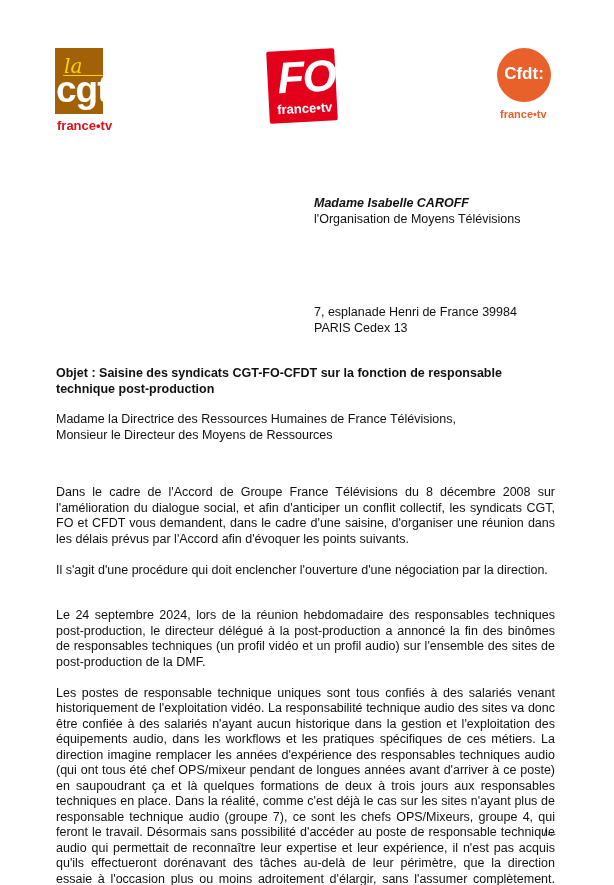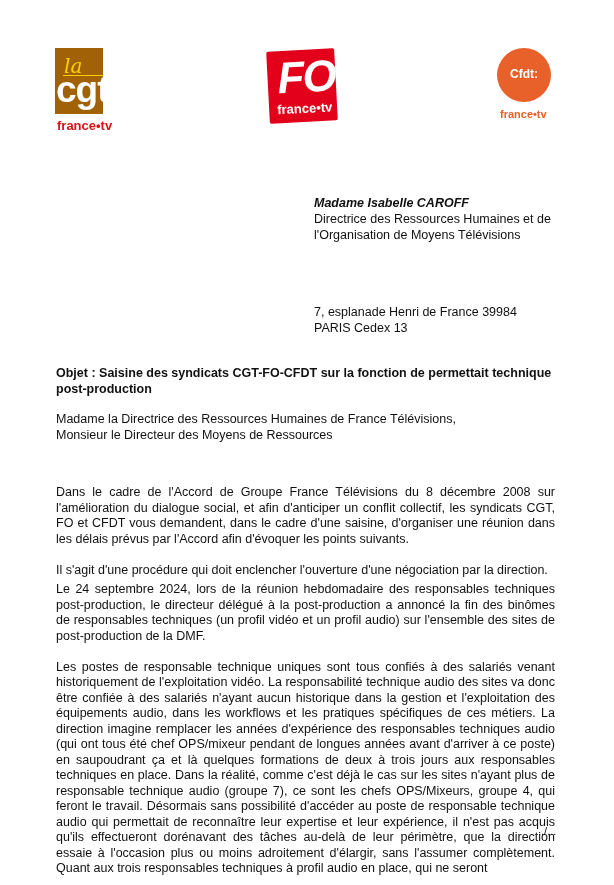--- a/index.html
+++ b/index.html
@@ -21,38 +21,38 @@
   .logo-fo { left: 268px; top: 50px; width: 68px; height: 74px; }
   .fo-box { position: absolute; left: 0; top: 0; width: 68px; height: 72px; background: #e2001a;
             transform: rotate(-3deg); border-radius: 2px; }
   .fo-text { position: absolute; left: 10px; top: 4px; color: #fff; font-weight: bold; font-style: italic;
              font-size: 44px; line-height: 46px; letter-spacing: -2px; }
   .fo-ftv { position: absolute; left: 8px; top: 52px; color: #fff; font-weight: bold; font-size: 13px; line-height: 14px; }
 
   .logo-cfdt { left: 495px; top: 48px; width: 60px; height: 76px; }
   .cfdt-circle { position: absolute; left: 2px; top: 0; width: 54px; height: 54px; border-radius: 50%; background: #e8602a; }
   .cfdt-text { position: absolute; left: 0; top: 16px; width: 54px; text-align: center; color: #fff; font-weight: bold;
-               font-size: 12px; line-height: 20px; }
+               font-size: 17px; line-height: 20px; }
   .cfdt-ftv { position: absolute; left: 5px; top: 60px; color: #e8602a; font-weight: bold; font-size: 11px; line-height: 13px; }
 
   
   .addr { position: absolute; left: 314px; font-size: 12.5px; line-height: 16px; color: #111; }
   .addr .bold { font-weight: bold; font-style: italic; }
   .addr-1 { top: 195px; }
   .addr-2 { top: 250px; }
   .addr-3 { top: 304px; }
 
   
   .subject { position: absolute; left: 56px; top: 366px; width: 500px; font-weight: bold; font-size: 12.5px; line-height: 15.5px; }
 
   .salutation { position: absolute; left: 56px; top: 412px; width: 500px; font-size: 12.5px; line-height: 15.5px; }
 
   .body { position: absolute; left: 56px; top: 485px; width: 499px; font-size: 12.5px; line-height: 15.5px; }
   .body p { margin: 0 0 15.5px 0; text-align: justify; }
-  .body p.p2 { margin-bottom: 4px; }
+  .body p.p2 { margin-bottom: 30px; }
 
   .continued { position: absolute; left: 538px; top: 825px; font-size: 11px; line-height: 13px; }
 </style>
 </head>
 <body>
 
 <div class="page">
 
   <div class="logo logo-cgt">
     <div class="cgt-box">
@@ -72,29 +72,28 @@
 
   <div class="logo logo-cfdt">
     <div class="cfdt-circle">
       <span class="cfdt-text">Cfdt:</span>
     </div>
     <span class="cfdt-ftv">france•tv</span>
   </div>
 
   <div class="addr addr-1">
     <div class="bold">Madame Isabelle CAROFF</div>
-    <div>Directrice des Ressources Humaines et de</div>
     <div>l'Organisation de Moyens Télévisions</div>
   </div>
   <div class="addr addr-3">
     <div>7, esplanade Henri de France 39984</div>
     <div>PARIS Cedex 13</div>
   </div>
 
-  <div class="subject">Objet : Saisine des syndicats CGT-FO-CFDT sur la fonction de permettait technique post-production</div>
+  <div class="subject">Objet : Saisine des syndicats CGT-FO-CFDT sur la fonction de responsable technique post-production</div>
 
   <div class="salutation">
     <div>Madame la Directrice des Ressources Humaines de France Télévisions,</div>
     <div>Monsieur le Directeur des Moyens de Ressources</div>
   </div>
 
   <div class="body">
     <p>Dans le cadre de l'Accord de Groupe France Télévisions du 8 décembre 2008 sur l'amélioration du dialogue social, et afin d'anticiper un conflit collectif, les syndicats CGT, FO et CFDT vous demandent, dans le cadre d'une saisine, d'organiser une réunion dans les délais prévus par l'Accord afin d'évoquer les points suivants.</p>
     <p class="p2">Il s'agit d'une procédure qui doit enclencher l'ouverture d'une négociation par la direction.</p>
     <p>Le 24 septembre 2024, lors de la réunion hebdomadaire des responsables techniques post-production, le directeur délégué à la post-production a annoncé la fin des binômes de responsables techniques (un profil vidéo et un profil audio) sur l'ensemble des sites de post-production de la DMF.</p>

